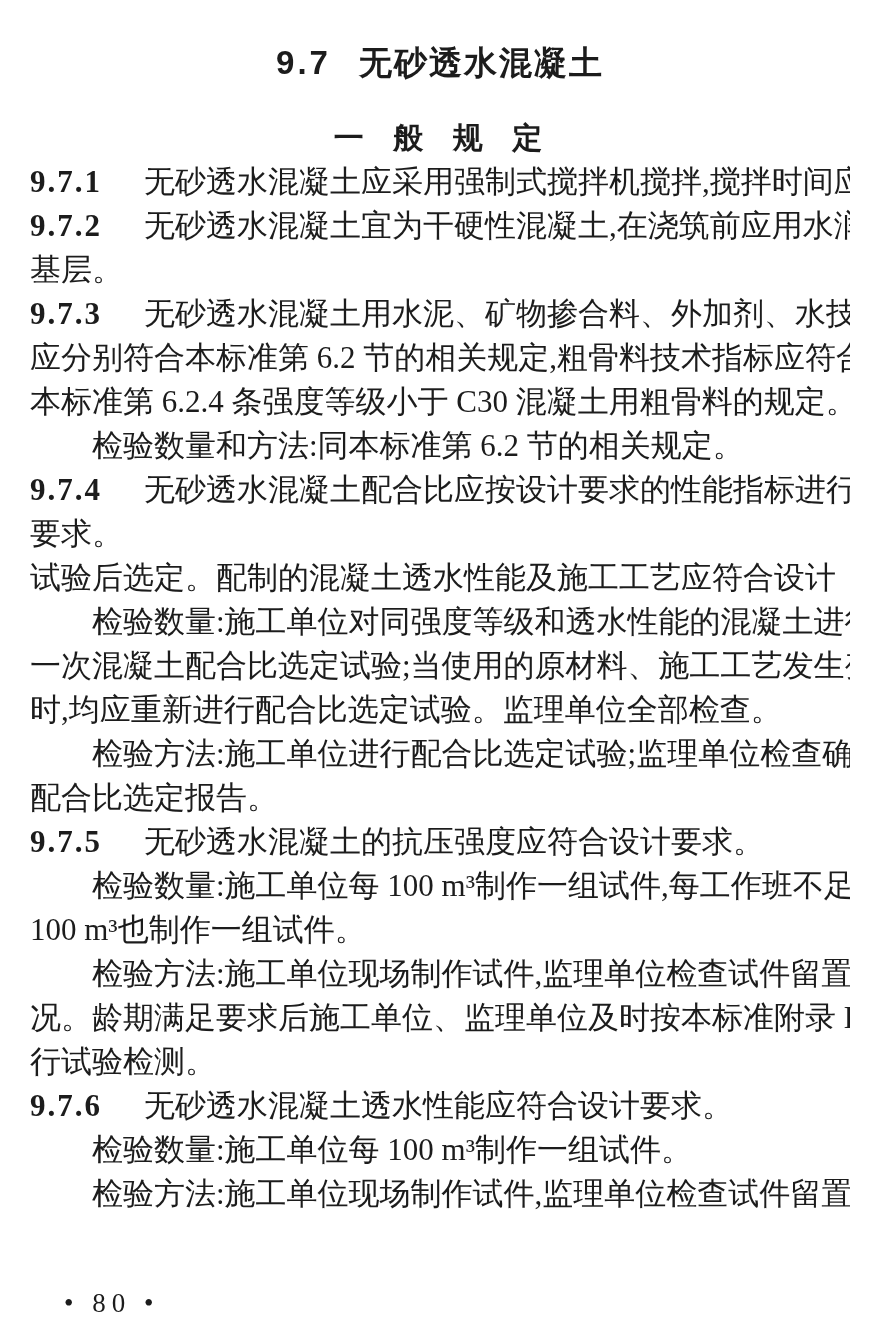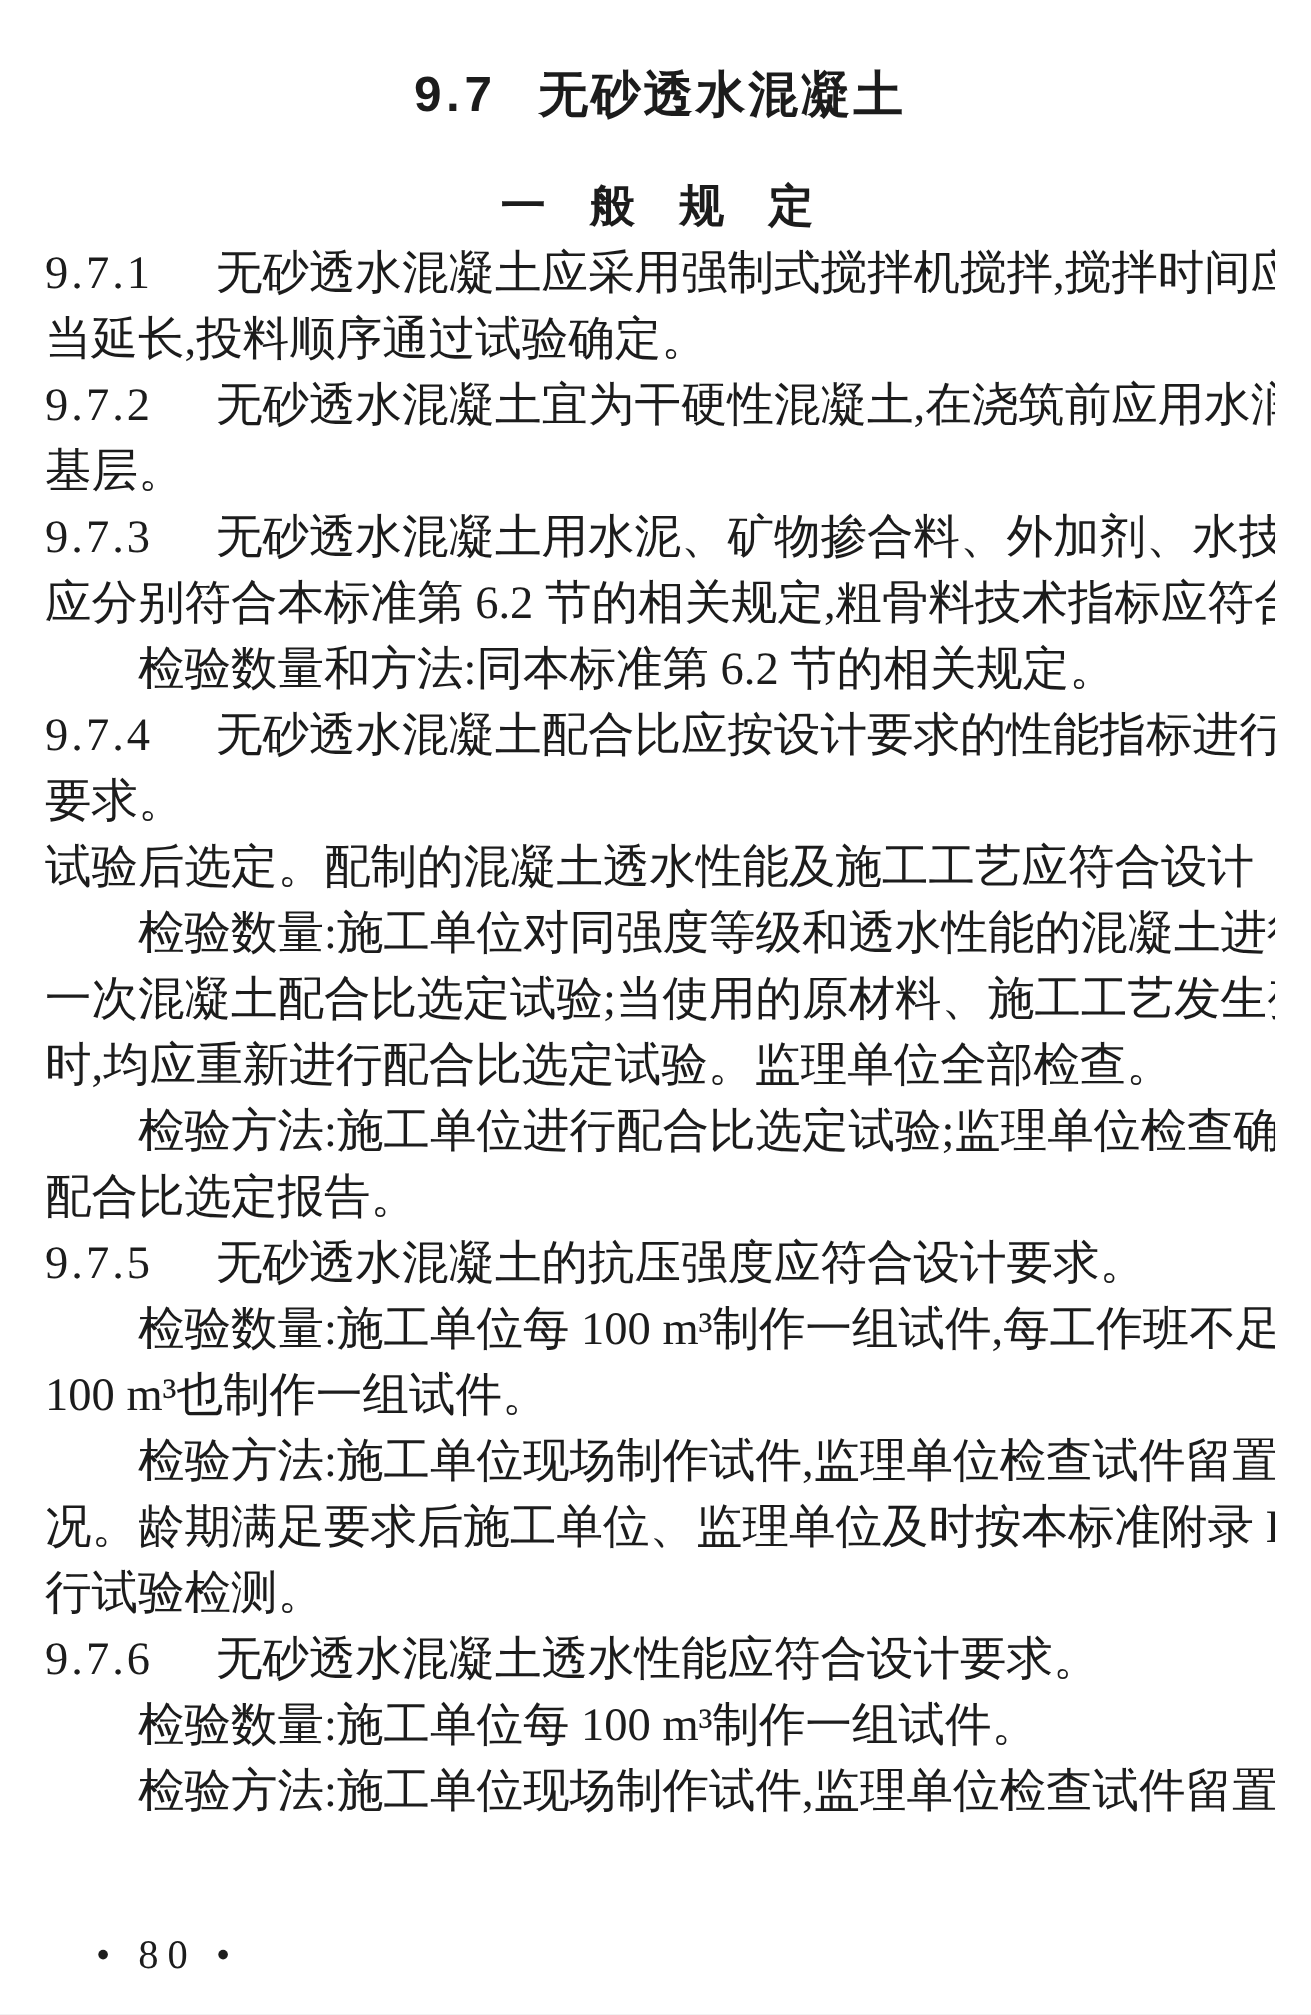--- a/index.html
+++ b/index.html
@@ -47,21 +47,21 @@
     word-spacing: 14px;
     letter-spacing: 4px;
     white-space: nowrap;
     overflow: hidden;
     font-weight: bold;
   }
 
   .indent { text-indent: 62px; }
 
   .cnum {
-    font-weight: 400;
+    font-weight: 700;
     margin-right: 42px;
     letter-spacing: 2px;
   }
 
   .footer {
     position: absolute;
     left: 64px;
     bottom: 24px;
     font-size: 27px;
     letter-spacing: 6px;
@@ -74,28 +74,28 @@
 <div class="page">
   <div class="content">
 
     <div class="doc-title">
       <span class="t-num">9.7</span><span>无砂透水混凝土</span>
     </div>
 
     <div class="center-head">一 般 规 定</div>
 
     <div class="bline"><span class="cnum">9.7.1</span><span>无砂透水混凝土应采用强制式搅拌机搅拌,搅拌时间应适</span></div>
-    <div class="bline">当延长,投料顺序通过试验确定。</div>
 
     <div class="bline"><span class="cnum">9.7.2</span><span>无砂透水混凝土宜为干硬性混凝土,在浇筑前应用水润湿</span></div>
     <div class="bline">基层。</div>
 
 
     <div class="bline"><span class="cnum">9.7.3</span><span>无砂透水混凝土用水泥、矿物掺合料、外加剂、水技术指标</span></div>
     <div class="bline">应分别符合本标准第 6.2 节的相关规定,粗骨料技术指标应符合</div>
+    <div class="bline">本标准第 6.2.4 条强度等级小于 C30 混凝土用粗骨料的规定。</div>
     <div class="bline indent">检验数量和方法:同本标准第 6.2 节的相关规定。</div>
 
     <div class="bline"><span class="cnum">9.7.4</span><span>无砂透水混凝土配合比应按设计要求的性能指标进行</span></div>
     <div class="bline">要求。</div>
     <div class="bline">试验后选定。配制的混凝土透水性能及施工工艺应符合设计</div>
     <div class="bline indent">检验数量:施工单位对同强度等级和透水性能的混凝土进行</div>
     <div class="bline">一次混凝土配合比选定试验;当使用的原材料、施工工艺发生变化</div>
     <div class="bline">时,均应重新进行配合比选定试验。监理单位全部检查。</div>
     <div class="bline indent">检验方法:施工单位进行配合比选定试验;监理单位检查确认</div>
     <div class="bline">配合比选定报告。</div>

